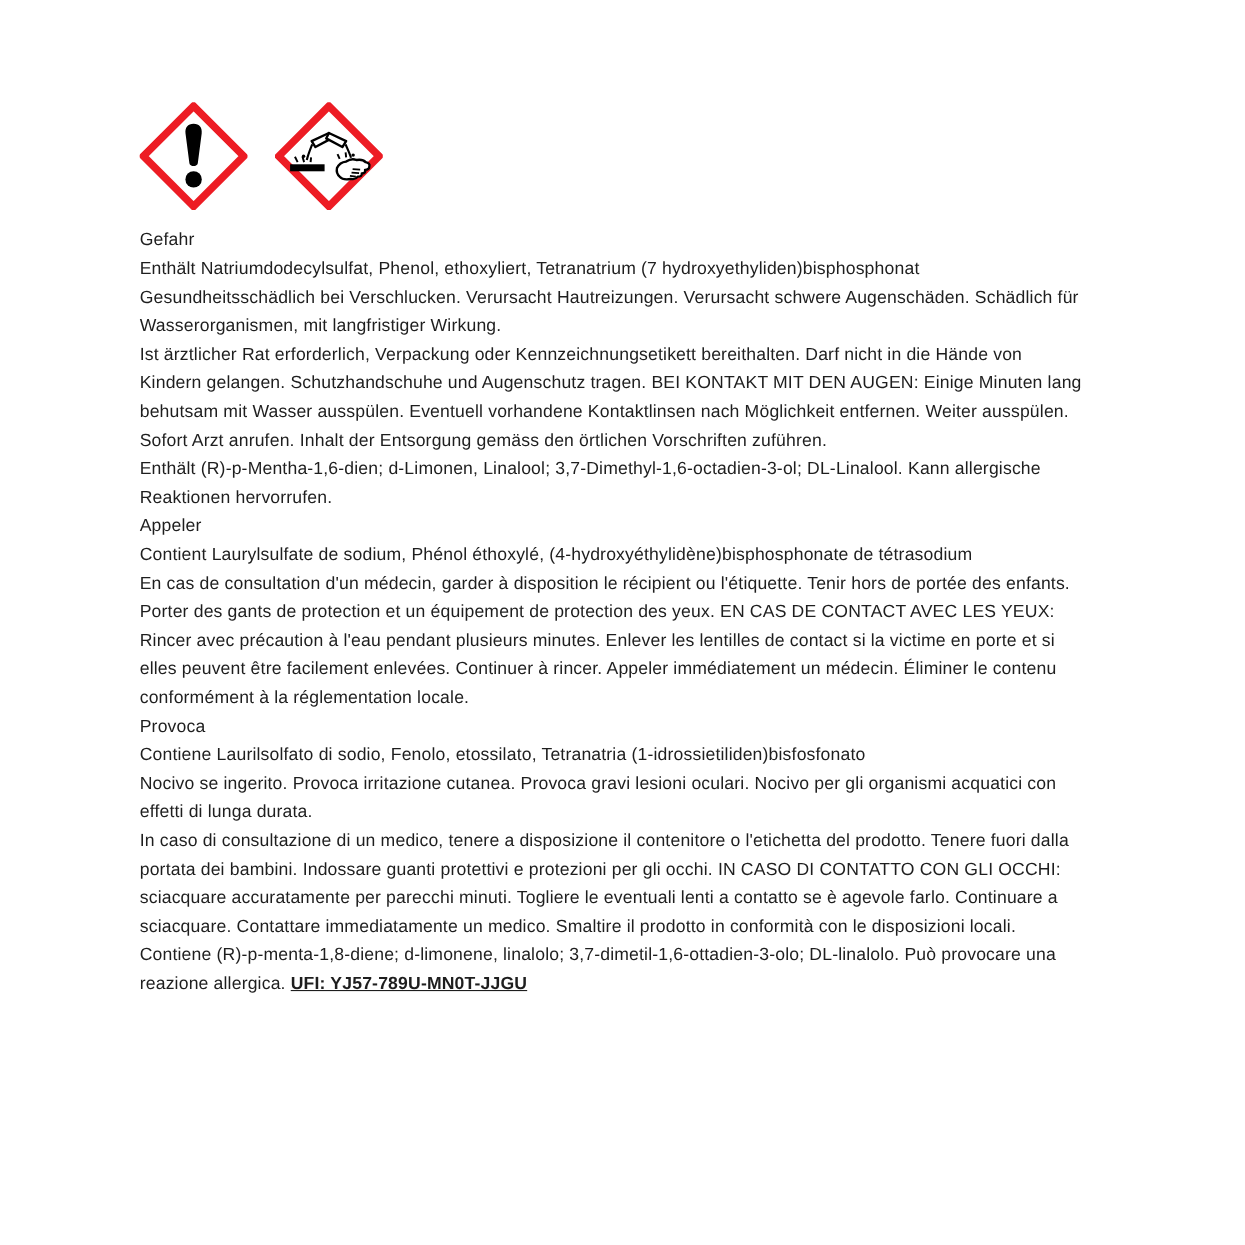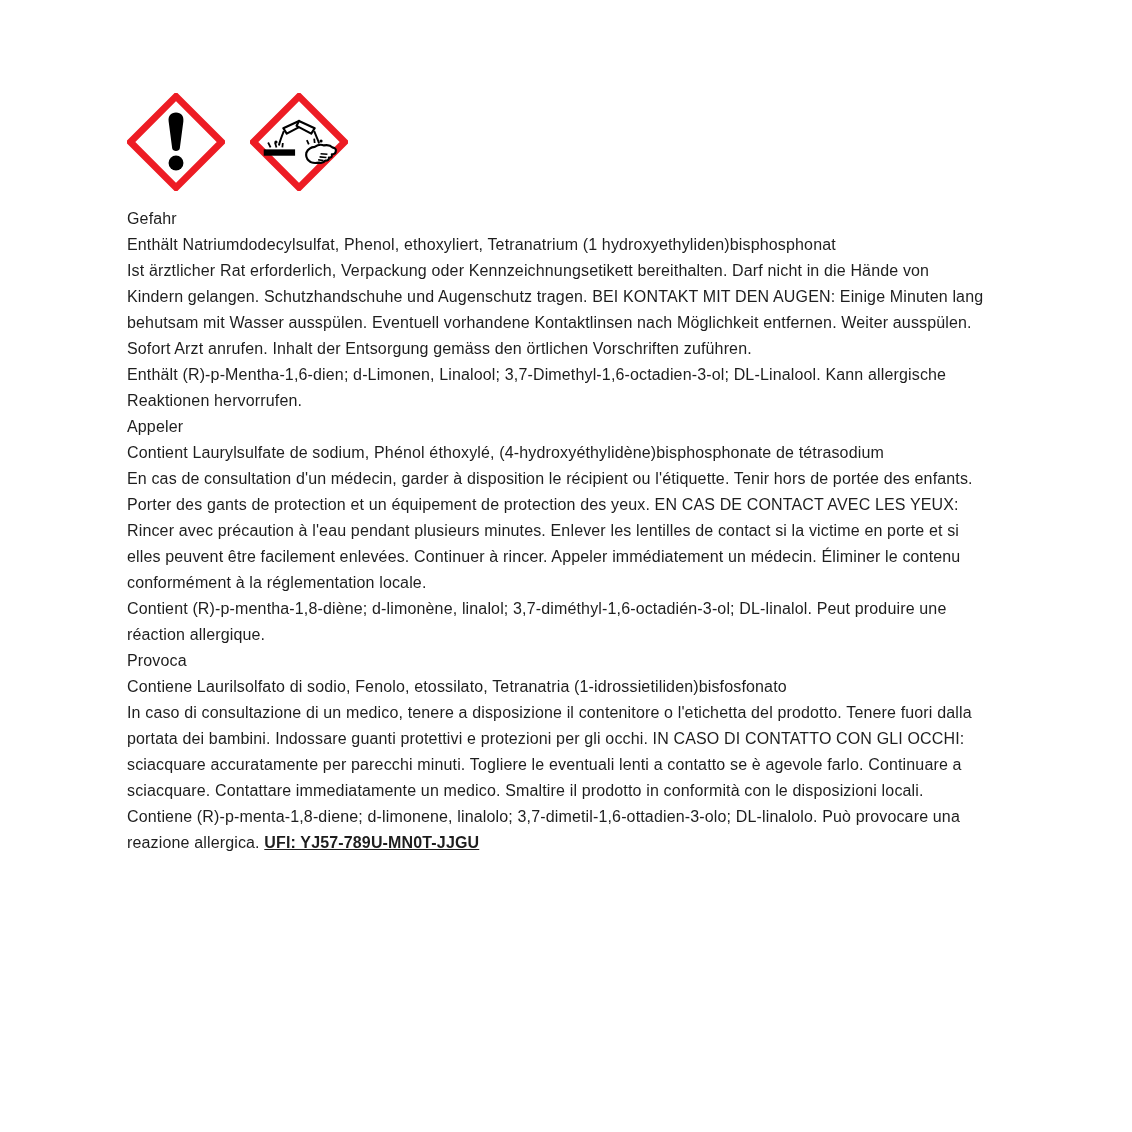--- a/index.html
+++ b/index.html
@@ -79,29 +79,30 @@
         <line x1="78" y1="65.8" x2="71" y2="65.2" stroke="#000000" stroke-width="1.6"></line>
         <line x1="75" y1="69" x2="69.5" y2="68.2" stroke="#000000" stroke-width="1.6"></line>
       </svg>
     </div>
 
   </div>
 
   <div class="text-block">
 
     <h2 class="signal-word">Gefahr</h2>
-    <p>Enthält Natriumdodecylsulfat, Phenol, ethoxyliert, Tetranatrium (1 hydroxyethyliden)bisphosphonat</p>
+    <p>Enthält Natriumdodecylsulfat, Phenol, ethoxyliert, Tetranatrium (7 hydroxyethyliden)bisphosphonat</p>
+    <p>Gesundheitsschädlich bei Verschlucken. Verursacht Hautreizungen. Verursacht schwere Augenschäden. Schädlich für Wasserorganismen, mit langfristiger Wirkung.</p>
     <p>Ist ärztlicher Rat erforderlich, Verpackung oder Kennzeichnungsetikett bereithalten. Darf nicht in die Hände von Kindern gelangen. Schutzhandschuhe und Augenschutz tragen. BEI KONTAKT MIT DEN AUGEN: Einige Minuten lang behutsam mit Wasser ausspülen. Eventuell vorhandene Kontaktlinsen nach Möglichkeit entfernen. Weiter ausspülen. Sofort Arzt anrufen. Inhalt der Entsorgung gemäss den örtlichen Vorschriften zuführen.</p>
     <p>Enthält (R)-p-Mentha-1,6-dien; d-Limonen, Linalool; 3,7-Dimethyl-1,6-octadien-3-ol; DL-Linalool. Kann allergische Reaktionen hervorrufen.</p>
 
     <h2 class="signal-word">Appeler</h2>
     <p>Contient Laurylsulfate de sodium, Phénol éthoxylé, (4-hydroxyéthylidène)bisphosphonate de tétrasodium</p>
     <p>En cas de consultation d'un médecin, garder à disposition le récipient ou l'étiquette. Tenir hors de portée des enfants. Porter des gants de protection et un équipement de protection des yeux. EN CAS DE CONTACT AVEC LES YEUX: Rincer avec précaution à l'eau pendant plusieurs minutes. Enlever les lentilles de contact si la victime en porte et si elles peuvent être facilement enlevées. Continuer à rincer. Appeler immédiatement un médecin. Éliminer le contenu conformément à la réglementation locale.</p>
-    <p>Contient (R)-p-mentha-1,8-diène; d-limonène, linalol; 3,7-diméthyl-1,6-octadién-3-ol; DL-linalol. Peut produire une réaction allergique.</p>
 
     <h2 class="signal-word">Provoca</h2>
     <p>Contiene Laurilsolfato di sodio, Fenolo, etossilato, Tetranatria (1-idrossietiliden)bisfosfonato</p>
+    <p>Nocivo se ingerito. Provoca irritazione cutanea. Provoca gravi lesioni oculari. Nocivo per gli organismi acquatici con effetti di lunga durata.</p>
     <p>In caso di consultazione di un medico, tenere a disposizione il contenitore o l'etichetta del prodotto. Tenere fuori dalla portata dei bambini. Indossare guanti protettivi e protezioni per gli occhi. IN CASO DI CONTATTO CON GLI OCCHI: sciacquare accuratamente per parecchi minuti. Togliere le eventuali lenti a contatto se è agevole farlo. Continuare a sciacquare. Contattare immediatamente un medico. Smaltire il prodotto in conformità con le disposizioni locali.</p>
     <p><span>Contiene (R)-p-menta-1,8-diene; d-limonene, linalolo; 3,7-dimetil-1,6-ottadien-3-olo; DL-linalolo. Può provocare una reazione allergica.</span> <span class="bold">UFI: YJ57-789U-MN0T-JJGU</span></p>
 
   </div>
 
 </div>
 
 </body></html>

